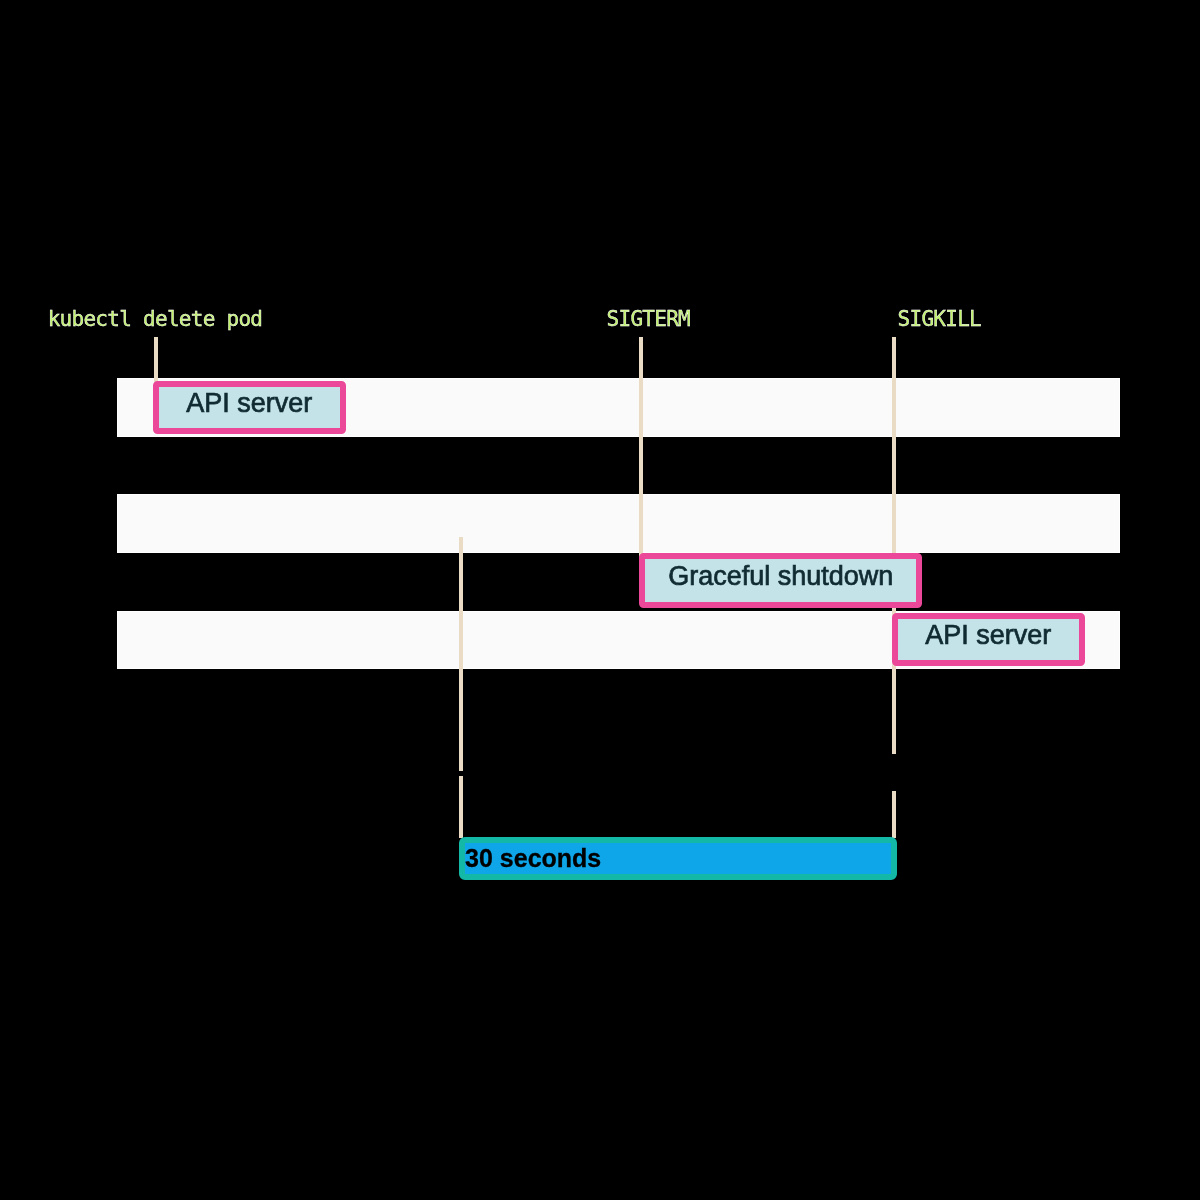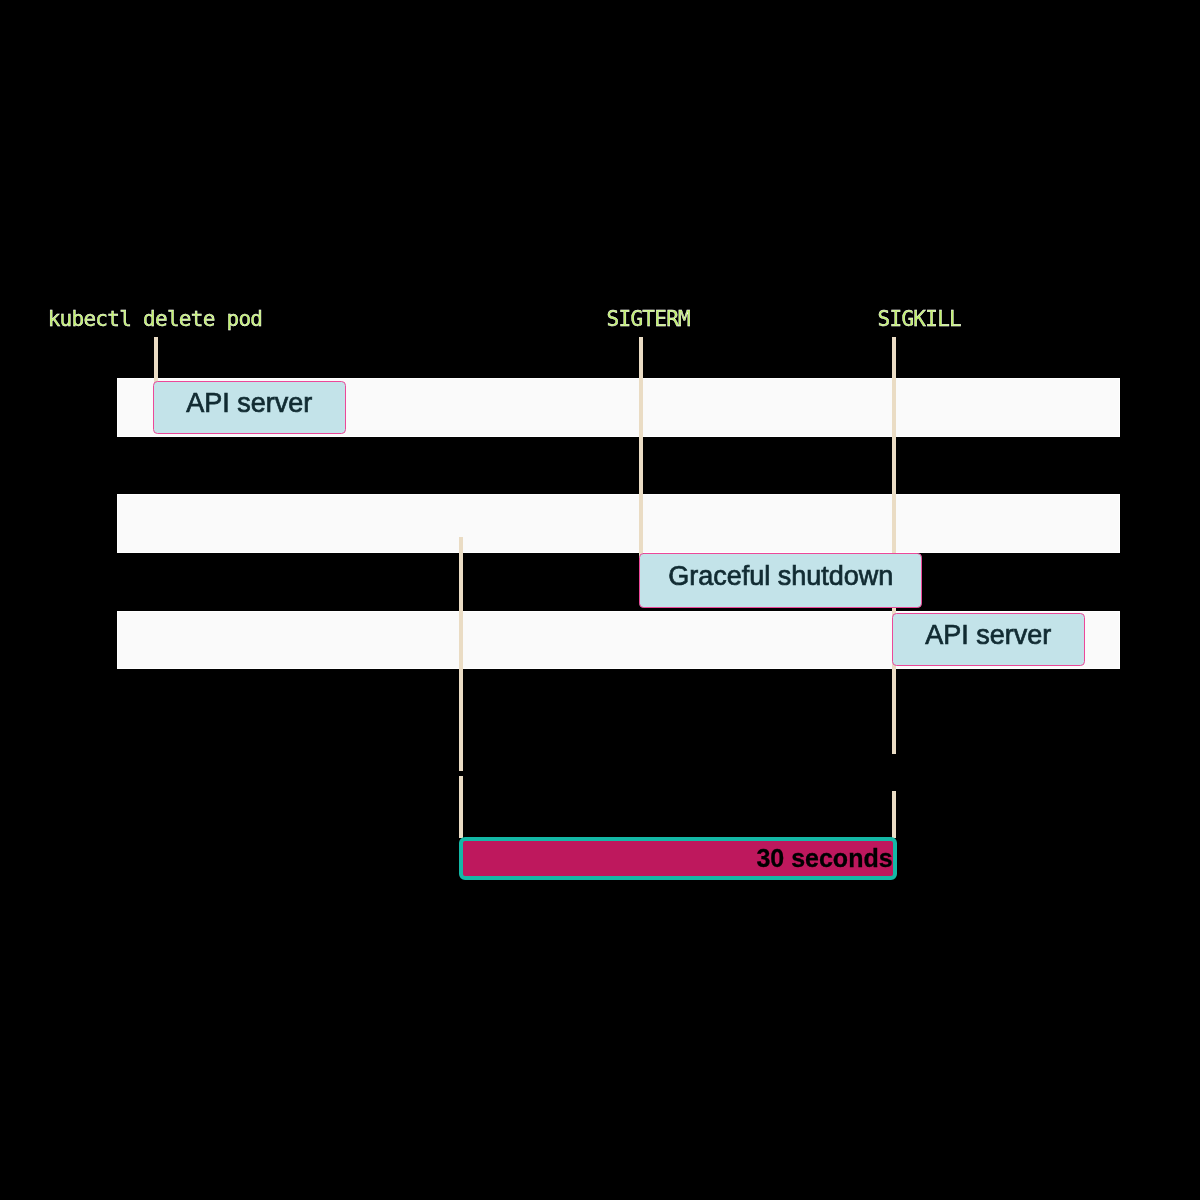--- a/index.html
+++ b/index.html
@@ -22,37 +22,37 @@
     font-family:"DejaVu Sans Mono","Liberation Mono",monospace;
     font-size:21px;letter-spacing:-0.72px;
     color:#bef264;white-space:pre;
     -webkit-text-stroke:0.4px #ffffff;
     transform:translateX(calc(-50% - 0.7px));
   }
 
   .bar{
     position:absolute;
     background:#c3e3e9;
-    border:1px solid #ec4899;box-sizing:border-box;
+    border:6px solid #ec4899;box-sizing:border-box;
     border-radius:4.5px;
     display:flex;align-items:center;justify-content:center;
   }
   .bar span{
     font-family:"Liberation Sans",sans-serif;
     font-size:27px;color:#112b32;white-space:pre;line-height:1;
     position:relative;top:-4.1px;
     -webkit-text-stroke:0.7px #112b32;
   }
 
   .span-box{
     position:absolute;
-    background:#be185d;
-    border:4px solid #14b8a6;box-sizing:border-box;
+    background:#0ea5e9;
+    border:6px solid #14b8a6;box-sizing:border-box;
     border-radius:6px;
-    display:flex;align-items:center;justify-content:flex-end;
+    display:flex;align-items:center;justify-content:flex-start;
   }
   .span-box span{
     font-family:"Liberation Sans",sans-serif;
     font-weight:700;font-size:25px;color:#000000;white-space:pre;line-height:1;
     -webkit-text-stroke:0.3px #000000;
   }
 </style>
 </head>
 <body>
 
@@ -74,19 +74,19 @@
   </div>
   <div class="bar" style="left: 639.3px; top: 553px; width: 283px; height: 54.8px;">
     <span>Graceful shutdown</span>
   </div>
   <div class="bar" style="left: 891.9px; top: 612.6px; width: 192.9px; height: 53.2px;">
     <span>API server</span>
   </div>
 
   <div class="tick-label" style="left: 155.7px; top: 307px;">kubectl delete pod</div>
   <div class="tick-label" style="left: 641px; top: 307px; margin-left: 8px;">SIGTERM</div>
-  <div class="tick-label" style="left: 920px; top: 307px; text-align: center;">SIGKILL</div>
+  <div class="tick-label" style="left: 940px; top: 307px; text-align: center;">SIGKILL</div>
 
   <div class="span-box" style="left: 459.1px; top: 836.9px; width: 437.5px; height: 43.5px;">
     <span>30 seconds</span>
   </div>
 
 </div>
 
 </body></html>

